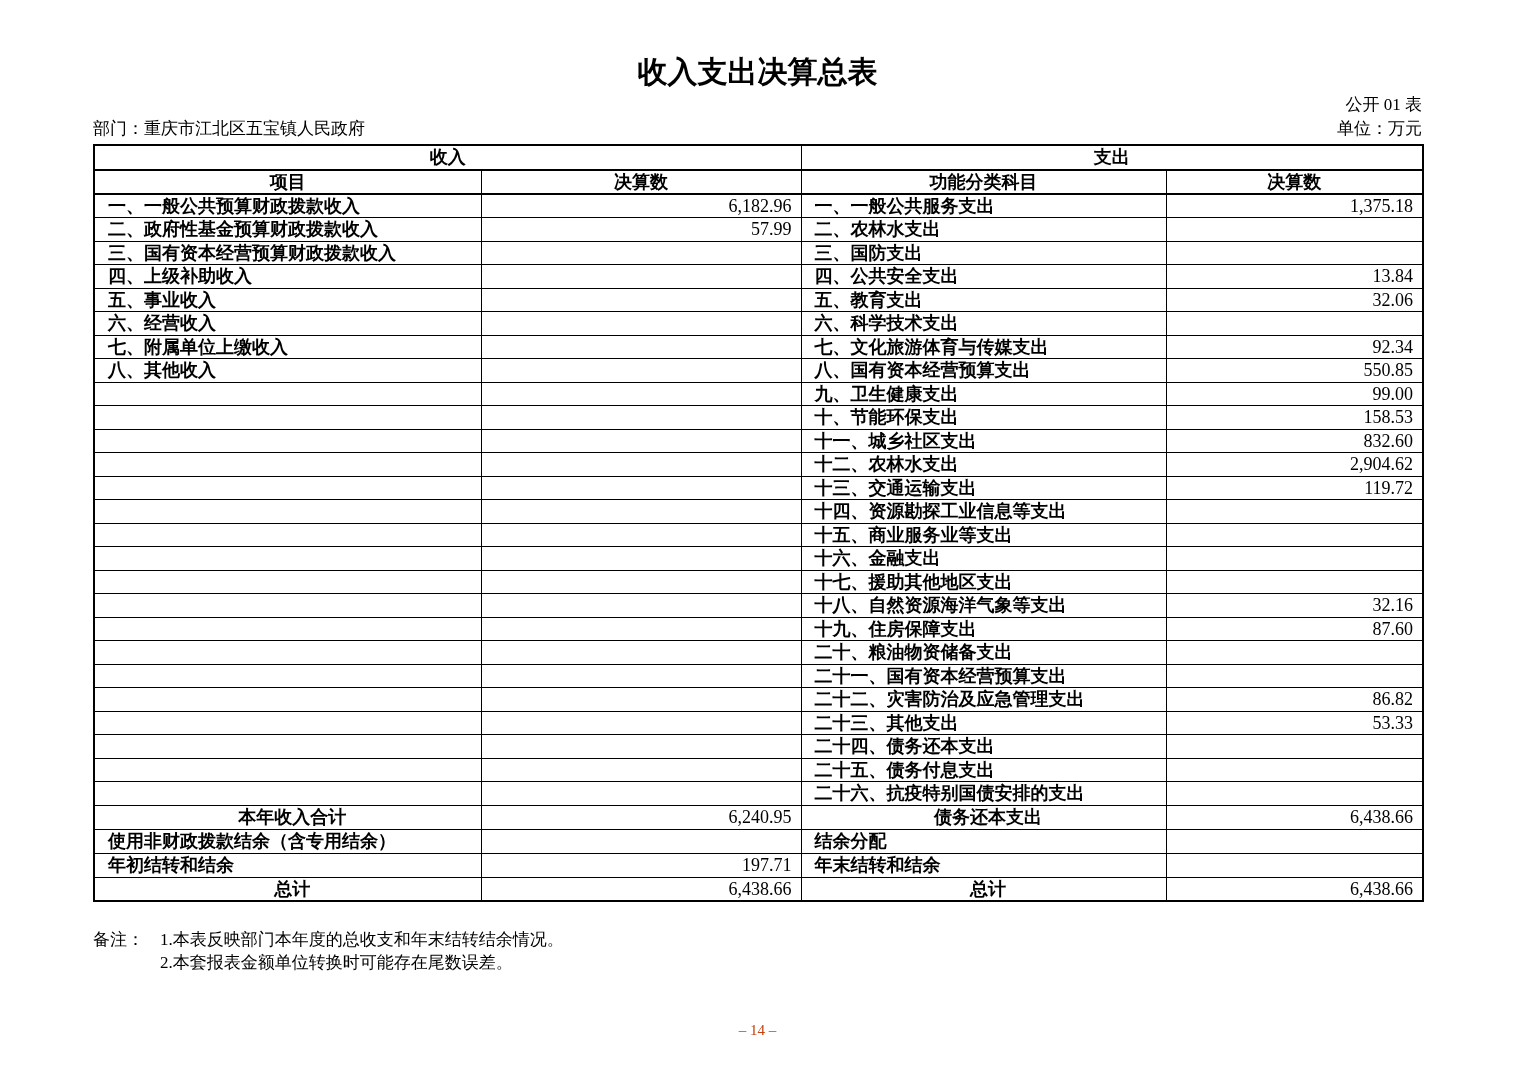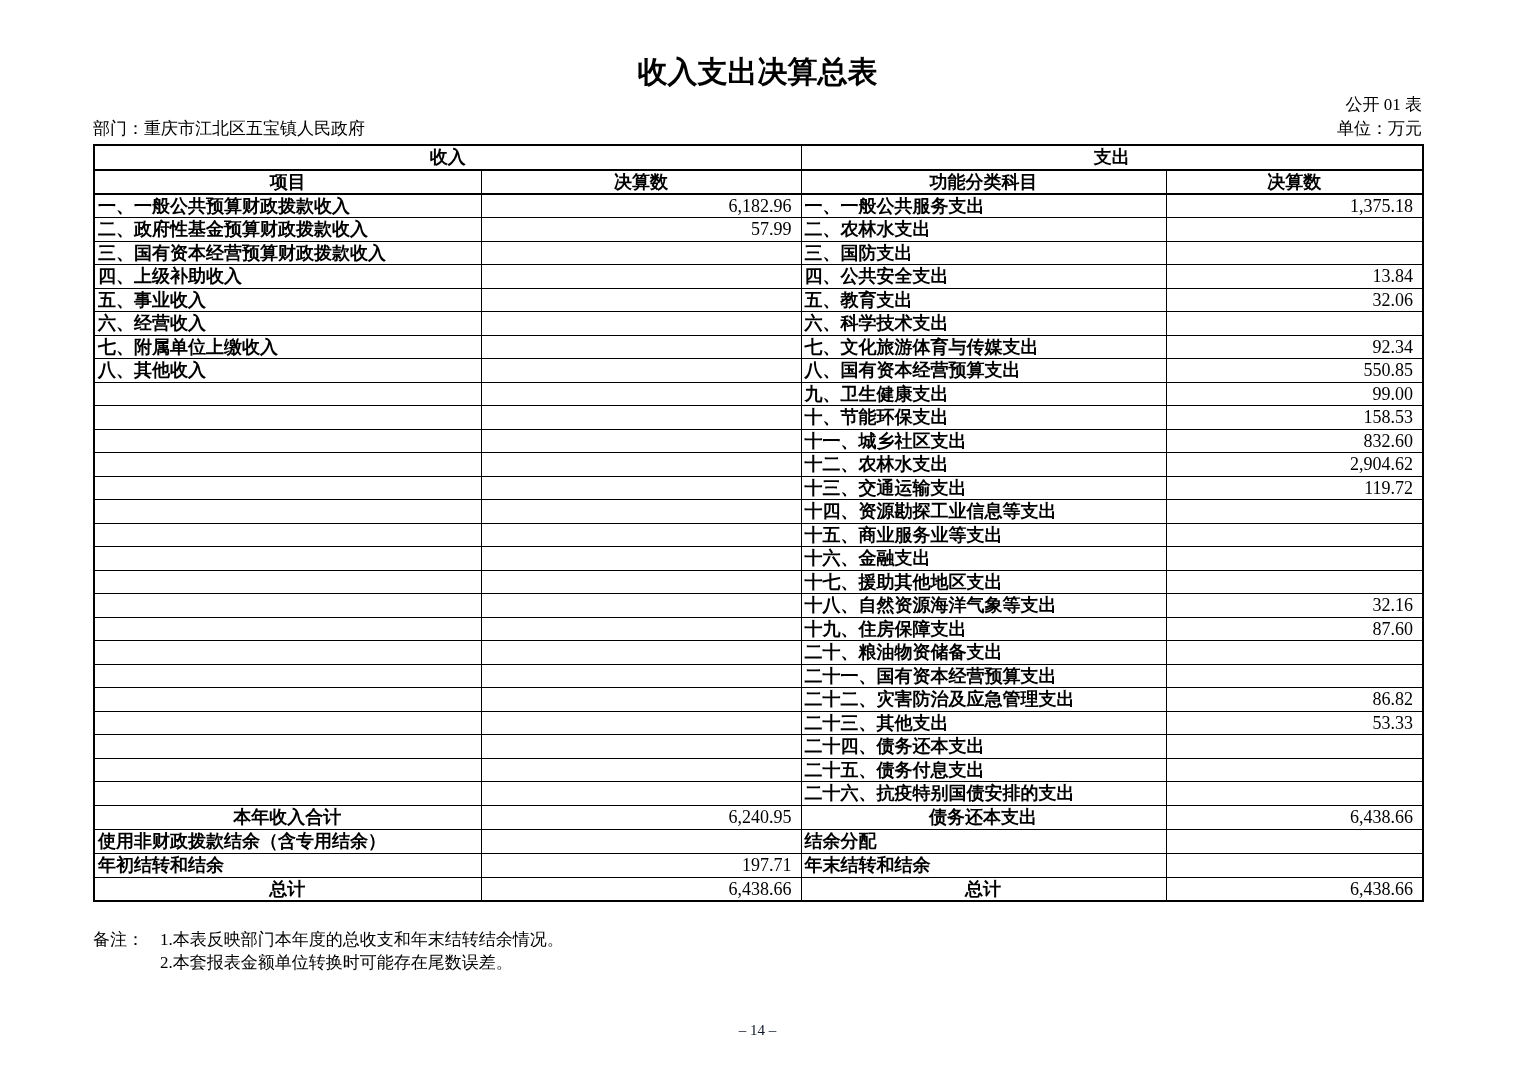--- a/index.html
+++ b/index.html
@@ -47,39 +47,39 @@
     border: 1px solid #000;
     font-size: 18px;
     line-height: 1.15;
     overflow: hidden;
     white-space: nowrap;
   }
   tr.sec th { height: 23px; font-weight: bold; text-align: center; border-bottom: 2px solid #000; margin-top: 26px; }
   tr.cols th { height: 22px; font-weight: bold; text-align: center; border-bottom: 2px solid #000; }
   tbody tr { height: 23.5px; }
   tbody.summary tr { height: 24px; }
-  td.lbl { font-weight: bold; text-align: left; padding: 0 4px 0 3px; }
+  td.lbl { font-weight: bold; text-align: left; padding: 0 4px 0 13px; }
   td.num { font-weight: normal; text-align: right; padding: 0 9px 0 2px; }
   td.ctr { text-align: center; }
   .notes {
     position: absolute;
     top: 928px; left: 93px;
     font-size: 17px;
     display: flex;
     align-items: flex-start;
     gap: 16px;
   }
   .notes .note-lines { line-height: 23px; }
   .notes .note-label { line-height: 23px; }
   .page-number {
     position: absolute;
     top: 1022px; left: 0; right: 0;
     text-align: center;
     font-size: 15px;
-    color: #0f172a;
+    color: #c2410c;
   }
 </style>
 </head>
 <body>
 
 <div class="sheet">
 
   <h1 class="title">收入支出决算总表</h1>
 
   <div class="table-code">公开 01 表</div>

